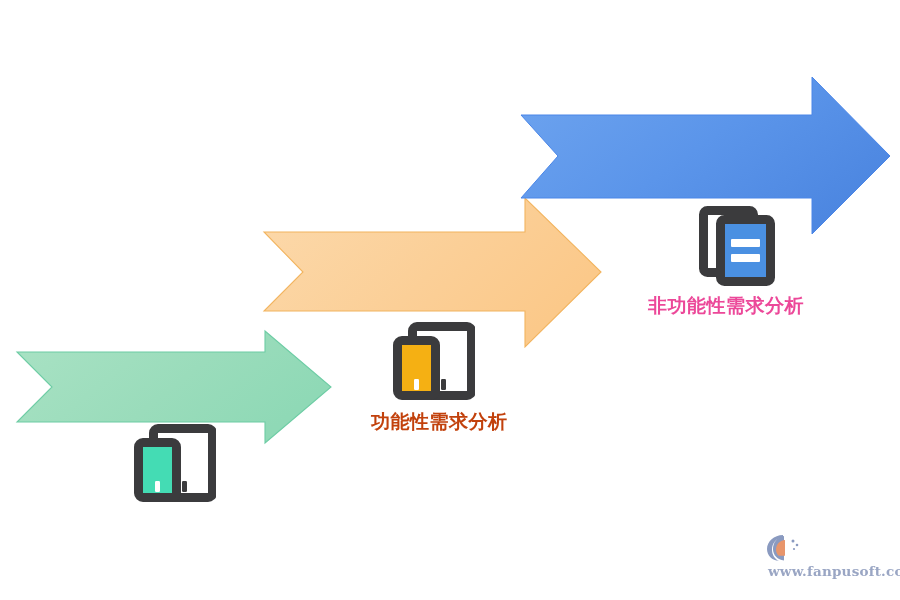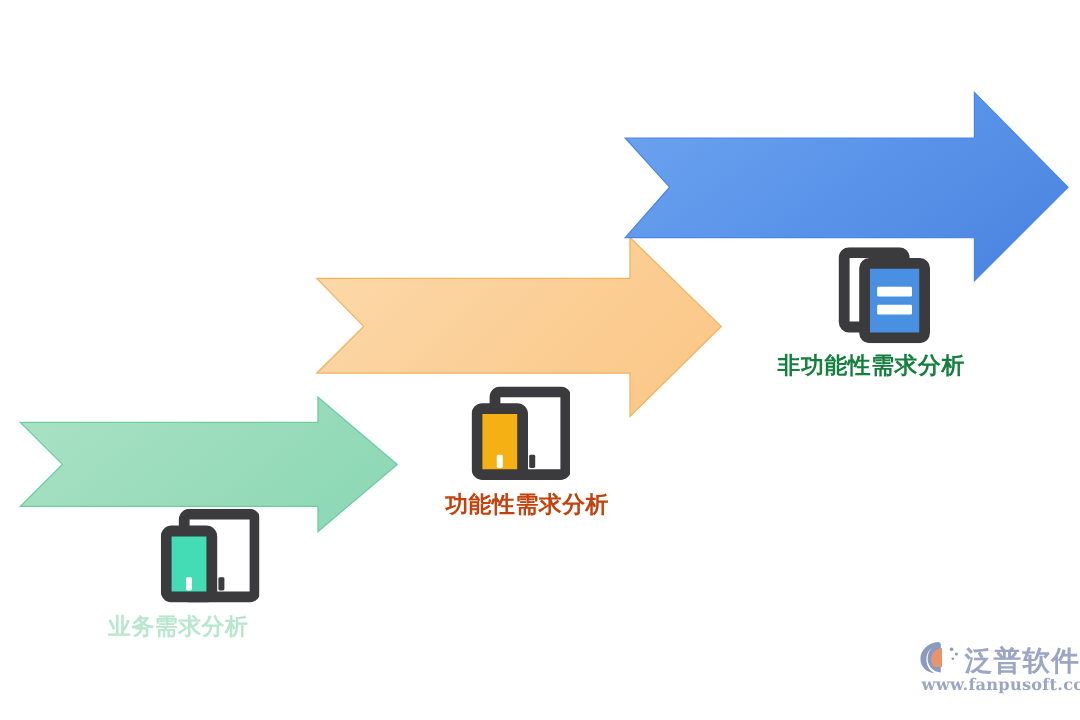--- a/index.html
+++ b/index.html
@@ -132,32 +132,30 @@
 
   <div class="icon-wrap" id="icon-documents">
     <svg viewBox="0 0 78 80" width="78" height="80" xmlns="http://www.w3.org/2000/svg">
       <rect x="5.5" y="4.5" width="50" height="62" rx="4" ry="4" fill="#ffffff" stroke="#3b3b3d" stroke-width="9"></rect>
       <rect x="22.5" y="13.5" width="50" height="62" rx="4" ry="4" fill="#4a90e2" stroke="#3b3b3d" stroke-width="9"></rect>
       <rect x="33" y="33" width="29" height="8" rx="1" fill="#ffffff"></rect>
       <rect x="33" y="48" width="29" height="8" rx="1" fill="#ffffff"></rect>
     </svg>
   </div>
 
-  <div class="step-label" id="label-business" style="color:#b8e6ce">业务需求分析</div>
 
   <div class="step-label" id="label-functional" style="color:#c2410c">功能性需求分析</div>
 
-  <div class="step-label" id="label-nonfunctional" style="color:#15803d">非功能性需求分析</div>
+  <div class="step-label" id="label-nonfunctional" style="color:#ec4899">非功能性需求分析</div>
 
   <div id="watermark">
     <svg width="36" height="28" viewBox="0 0 36 28" style="position:absolute;left:0;top:0;" xmlns="http://www.w3.org/2000/svg">
       <path d="M17 1 C8 1 1 7.5 1 15 C1 21.5 6 26.5 13 27 C8.5 25 6 20.5 6 15.5 C6 9 10.5 4 17 3.5 Z" fill="#8a9ac0"></path>
       <path d="M18 2 C11 3 7 8.5 7 15 C7 21 11.5 26 18 26.5 L18 2 Z" fill="#8a9ac0"></path>
       <path d="M19 6 C13.5 6.5 10 10.5 10 15.5 C10 18 11 20.2 12.6 21.8 L19 21.8 Z" fill="#e8956b"></path>
       <circle cx="27" cy="7" r="1.5" fill="#8a9ac0"></circle>
       <circle cx="31" cy="11" r="1.3" fill="#8a9ac0"></circle>
       <circle cx="28" cy="15" r="1.1" fill="#8a9ac0"></circle>
     </svg>
-    <div class="wm-text" id="wm-brand">泛普软件</div>
     <div class="wm-text" id="wm-url">www.fanpusoft.com</div>
   </div>
 
 </div>
 
 </body></html>

